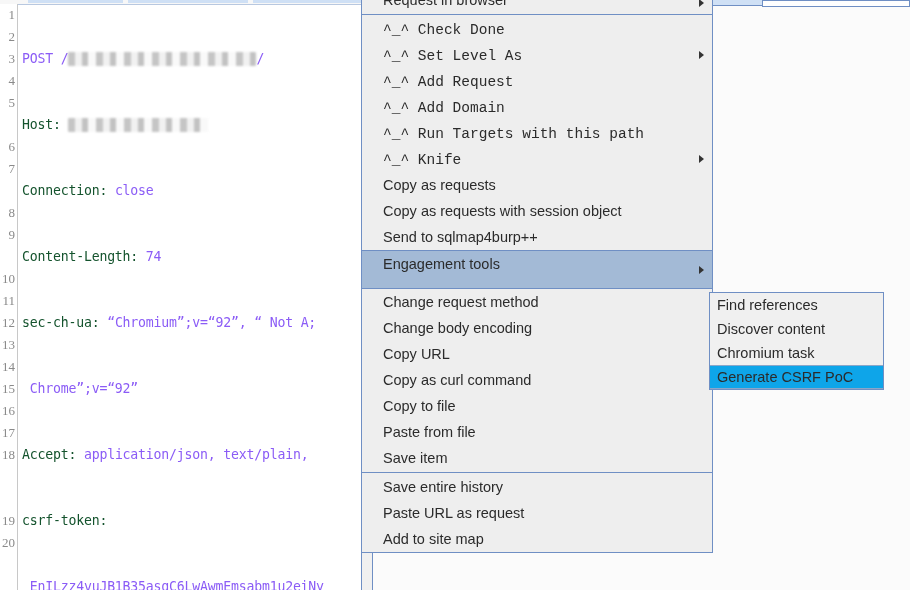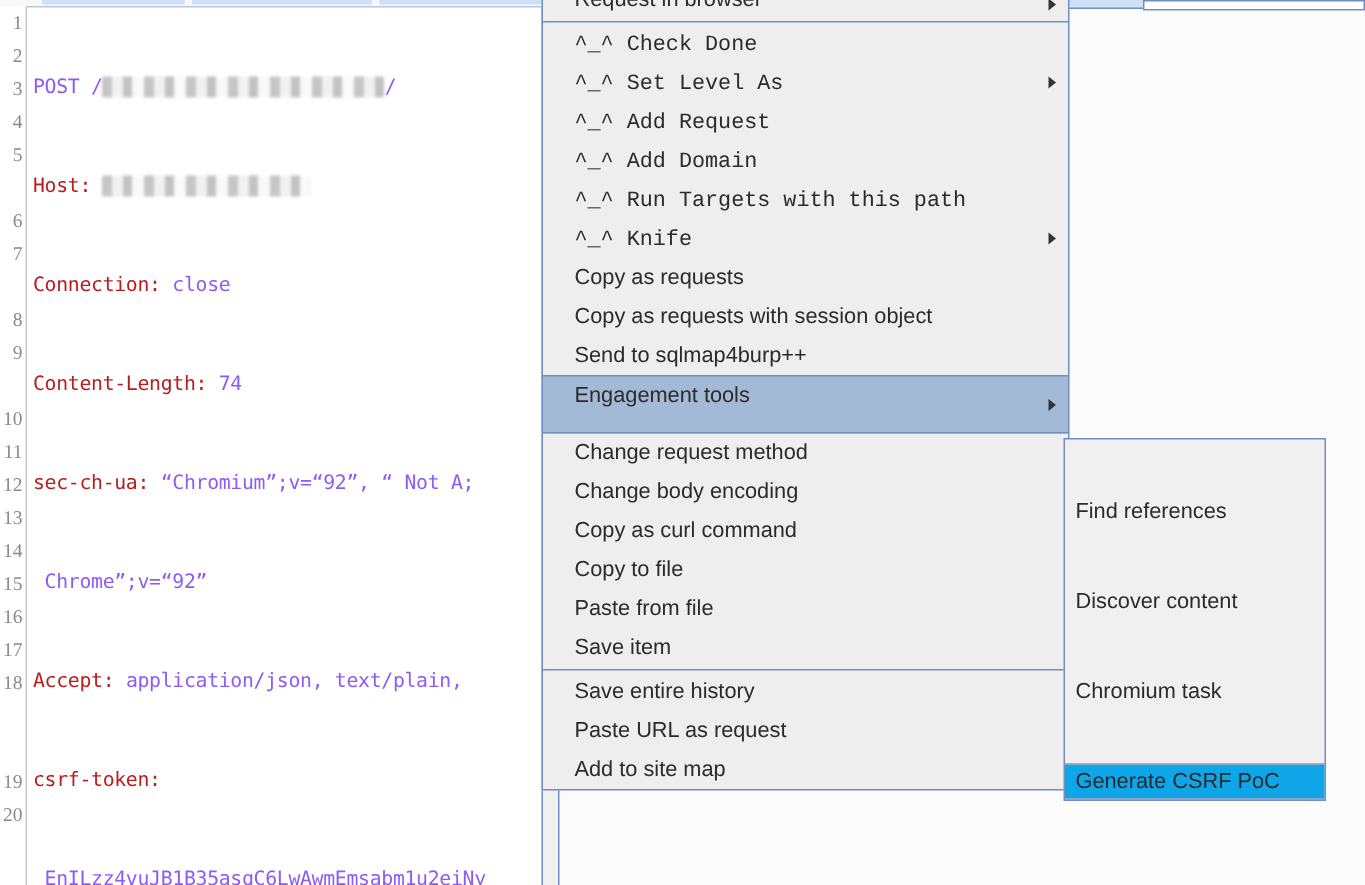--- a/index.html
+++ b/index.html
@@ -29,21 +29,21 @@
   }
   #gutter div{height:22px;}
   #gutter div.blank{color:transparent;}
   #code{
     position:absolute;left:22px;top:4px;width:340px;height:586px;
     font-family:"DejaVu Sans Mono","Liberation Mono",monospace;
     font-size:13.2px;line-height:22px;white-space:pre;overflow:hidden;
     letter-spacing:-0.2px;
   }
   #code .ln{height:22px;}
-  .k{color:#b91c1c;text-align:right;}
+  .k{color:#14532d;text-align:right;}
   .v{color:#8b5cf6;}
   
   .redact{
     display:inline-block;vertical-align:-3px;height:14px;border-radius:1px;
     background:
       repeating-linear-gradient(90deg,
         rgba(150,150,150,.55) 0 7px, rgba(215,215,215,.35) 7px 14px,
         rgba(120,120,120,.45) 14px 20px, rgba(235,235,235,.3) 20px 28px);
     filter:blur(1.1px);
   }
@@ -93,21 +93,21 @@
   }
   .sep{height:0;border-top:1px solid #6f8fc4;margin:1px 0 1px 0;}
   .caret{font-family:"Liberation Mono",monospace;letter-spacing:0px;}
 
   
   #sub{
     position:absolute;left:709px;top:292px;width:175px;
     background:#f0f0f0;border:1px solid #6f8fc4;box-sizing:border-box;
     font-size:14.5px;color:#2b2b2b;
   }
-  #sub .mi{padding-left:7px;height:24px;line-height:24px;padding-right:8px;margin-top:36px;}
+  #sub .mi{padding-left:7px;height:24px;line-height:24px;padding-right:8px;}
   #sub .mi.sel{
     background:#0ea5e9;border-top:1px solid #8aa6c8;border-bottom:1px solid #8aa6c8;
     height:24px;line-height:22px;
   }
 </style>
 </head>
 <body>
 
 <div id="right-panel"></div>
 <div id="rp-head"></div>
@@ -190,20 +190,21 @@
     <div class="mi"><span class="caret">^_^ Add Request</span></div>
     <div class="mi"><span class="caret">^_^ Add Domain</span></div>
     <div class="mi"><span class="caret">^_^ Run Targets with this path</span></div>
     <div class="mi"><span class="caret">^_^ Knife</span><span class="arrow"></span></div>
     <div class="mi"><span>Copy as requests</span></div>
     <div class="mi"><span>Copy as requests with session object</span></div>
     <div class="mi"><span>Send to sqlmap4burp++</span></div>
     <div class="mi sel"><span>Engagement tools</span><span class="arrow"></span></div>
     <div class="mi"><span>Change request method</span></div>
     <div class="mi"><span>Change body encoding</span></div>
+    <div class="mi"><span>Copy URL</span></div>
     <div class="mi"><span>Copy as curl command</span></div>
     <div class="mi"><span>Copy to file</span></div>
     <div class="mi"><span>Paste from file</span></div>
     <div class="mi"><span>Save item</span></div>
     <div class="sep"></div>
     <div class="mi"><span>Save entire history</span></div>
     <div class="mi"><span>Paste URL as request</span></div>
     <div class="mi"><span>Add to site map</span></div>
   </div>
 

